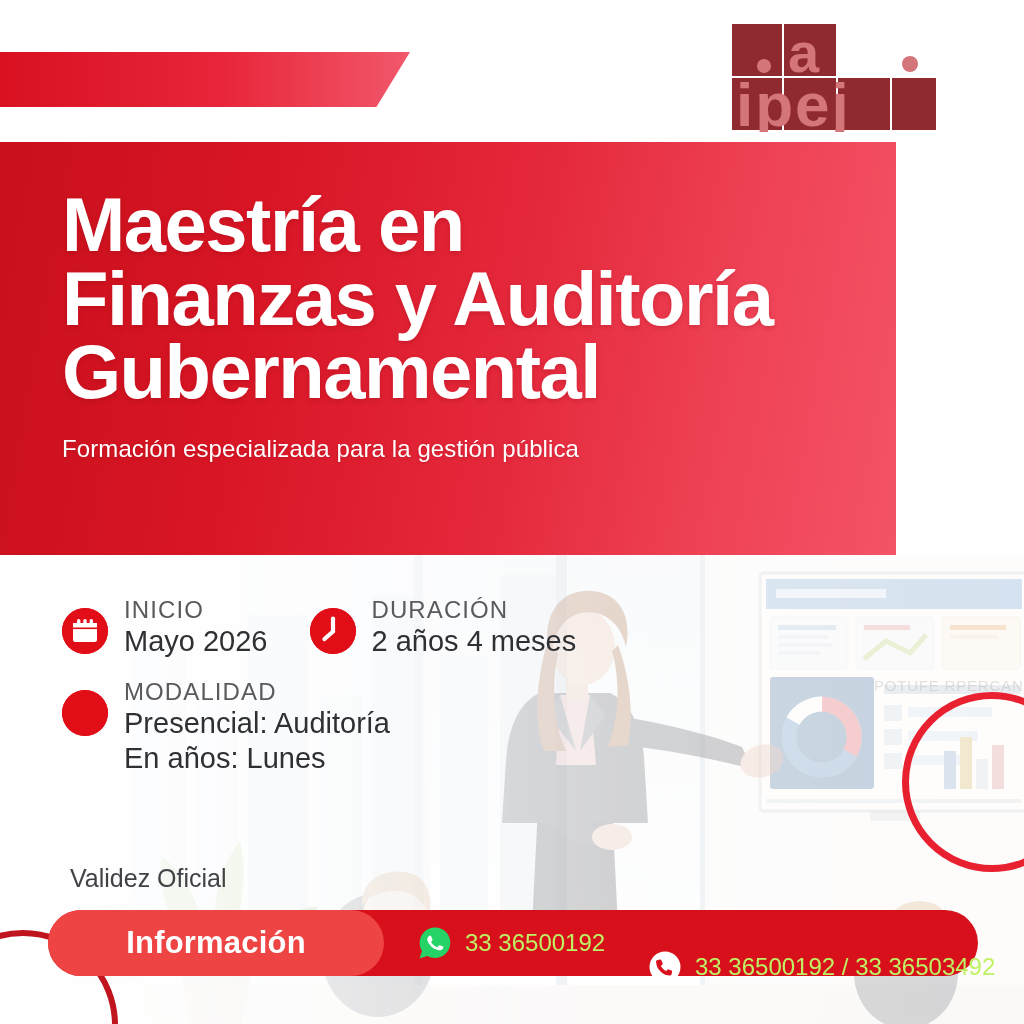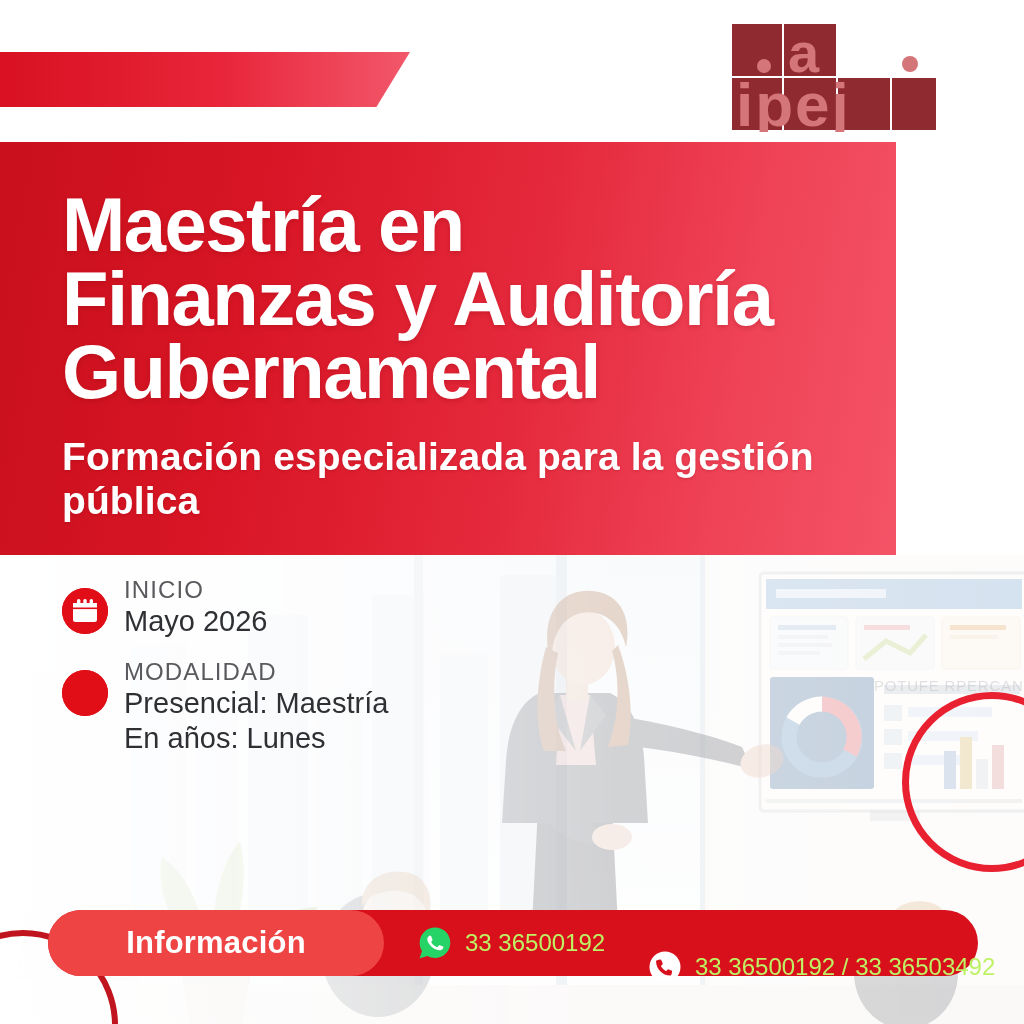--- a/index.html
+++ b/index.html
@@ -58,22 +58,22 @@
     font-weight:bold;
     font-size:76px;
     line-height:0.97;
     letter-spacing:-1.5px;
     text-shadow:0 2px 5px rgba(120,0,10,0.22);
   }
   .title .line { display:block; white-space:nowrap; }
   .subtitle {
     margin-top:26px;
     color:#ffffff;
-    font-size:39px;
-    font-weight:700;
+    font-size:24px;
+    font-weight:400;
     letter-spacing:0.1px;
     text-shadow:0 1px 3px rgba(120,0,10,0.25);
   }
 
   
   .ring-right {
     position:absolute;
     right:-58px; top:692px;
     width:180px; height:180px;
     border:7px solid #e8202f;
@@ -85,21 +85,21 @@
     left:-72px; bottom:-96px;
     width:190px; height:190px;
     border:6px solid #c0141f;
     border-radius:50%;
     z-index:7;
   }
 
   
   .info-area {
     position:absolute;
-    left:62px; top:576px;
+    left:62px; top:596px;
     z-index:8;
   }
   .info-row { display:flex; align-items:flex-start; }
   .info-row + .info-row { margin-top:19px; }
   .info-item { display:flex; align-items:flex-start; }
   .info-item.duration { margin-left:42px; }
 
   .ic {
     width:46px; height:46px;
     border-radius:50%;
@@ -369,40 +369,54 @@
             <rect x="27.6" y="11" width="3.4" height="6" rx="1.5" fill="#ffffff"></rect>
             <rect x="11" y="19.5" width="24" height="1.6" fill="#e10d17"></rect>
           </svg>
         </div>
         <div class="info-text">
           <div class="info-label">INICIO</div>
           <div class="info-value">Mayo 2026</div>
         </div>
       </div>
 
+      <div class="info-item duration">
+        <div class="ic">
+          <svg width="46" height="46" viewBox="0 0 46 46" xmlns="http://www.w3.org/2000/svg">
+            <circle cx="23" cy="23" r="23" fill="#e10d17"></circle>
+            <path d="M23 10.5 L23 23.5" stroke="#ffffff" stroke-width="4.2" stroke-linecap="round"></path>
+            <path d="M23 23.5 L14.5 31" stroke="#ffffff" stroke-width="4.2" stroke-linecap="round"></path>
+          </svg>
+        </div>
+        <div class="info-text">
+          <div class="info-label">DURACIÓN</div>
+          <div class="info-value">2 años 4 meses</div>
+        </div>
+      </div>
 
     </div>
 
     <div class="info-row">
       <div class="info-item">
         <div class="ic">
           <svg width="46" height="46" viewBox="0 0 46 46" xmlns="http://www.w3.org/2000/svg">
             <circle cx="23" cy="23" r="23" fill="#e10d17"></circle>
           </svg>
         </div>
         <div class="info-text">
           <div class="info-label">MODALIDAD</div>
-          <div class="info-value">Presencial: Maestría</div>
+          <div class="info-value">Presencial: Auditoría</div>
           <div class="info-value">En años: Lunes</div>
         </div>
       </div>
     </div>
 
   </div>
 
+  <div class="validez">Validez Oficial</div>
 
   <div class="contact-bar">
 
     <div class="info-pill">
       <span>Información</span>
     </div>
 
     <div class="contact-entry wa">
       <svg class="cicon" viewBox="0 0 34 34" xmlns="http://www.w3.org/2000/svg">
         <path d="M17 1.6C8.5 1.6 1.7 8.4 1.7 16.9c0 2.9.8 5.7 2.3 8.1L1.5 32.5l7.8-2.4c2.3 1.3 4.9 1.9 7.7 1.9 8.5 0 15.3-6.8 15.3-15.3S25.5 1.6 17 1.6z" fill="#25d366"></path>

